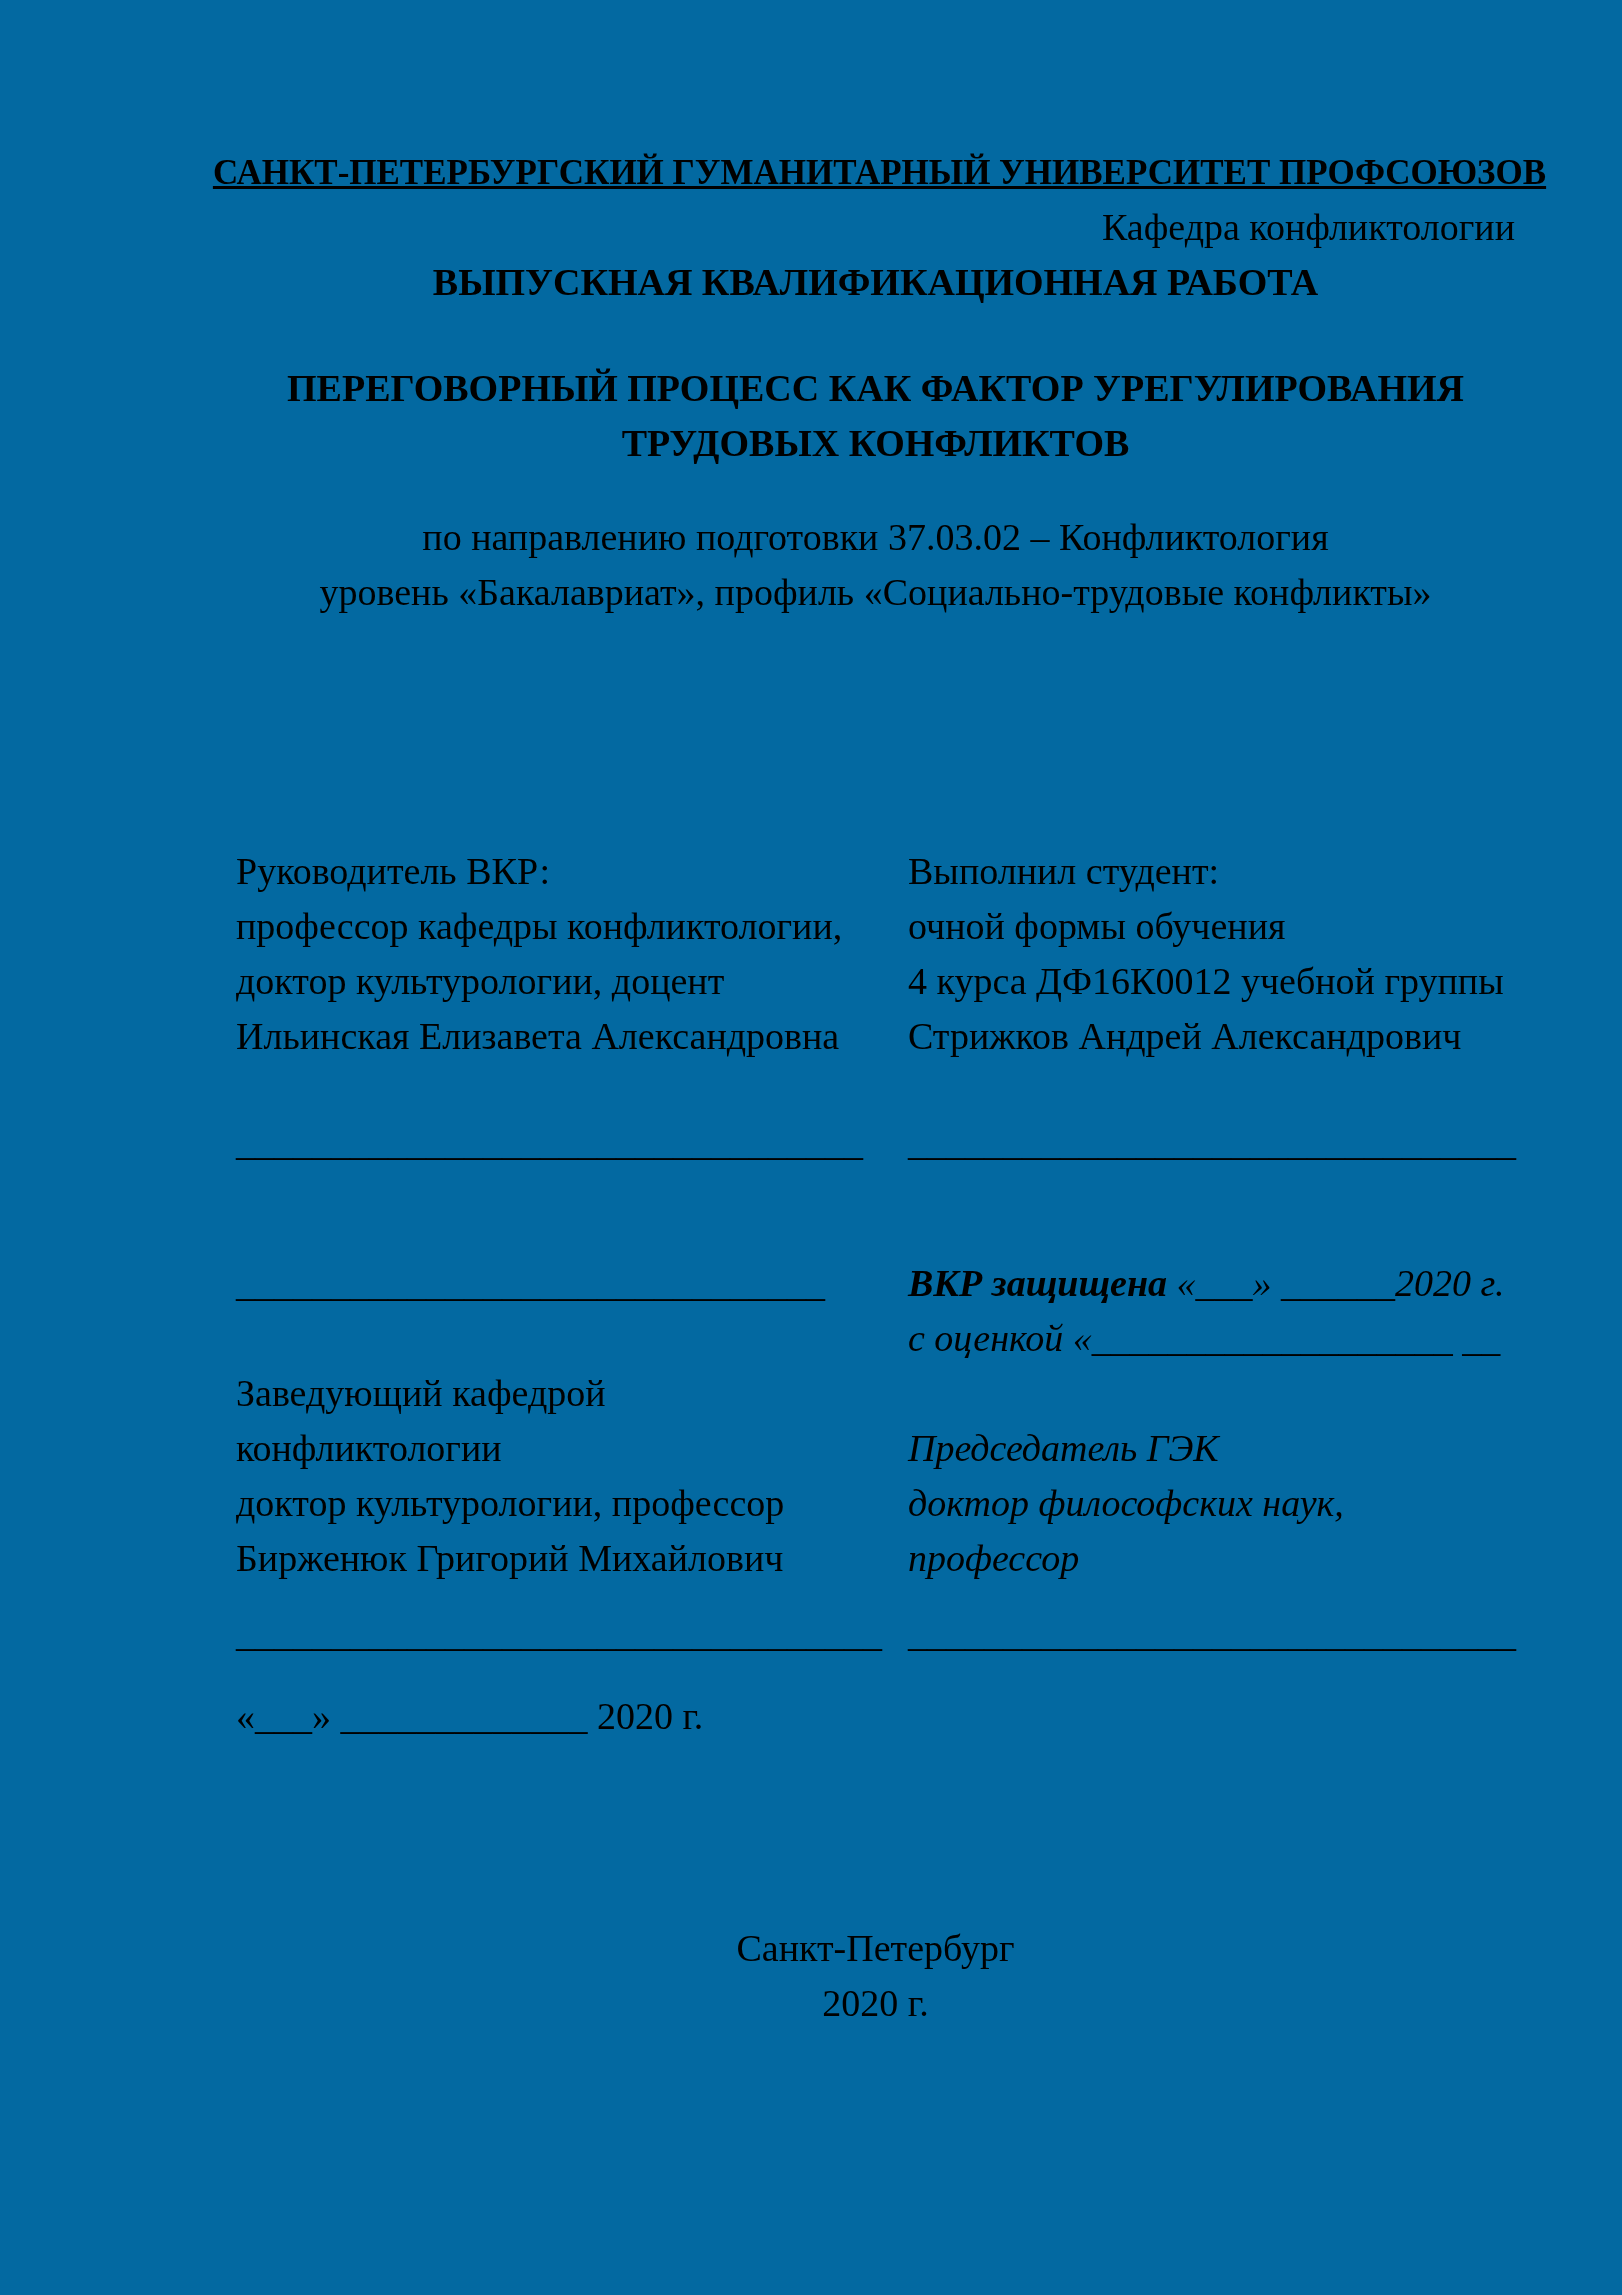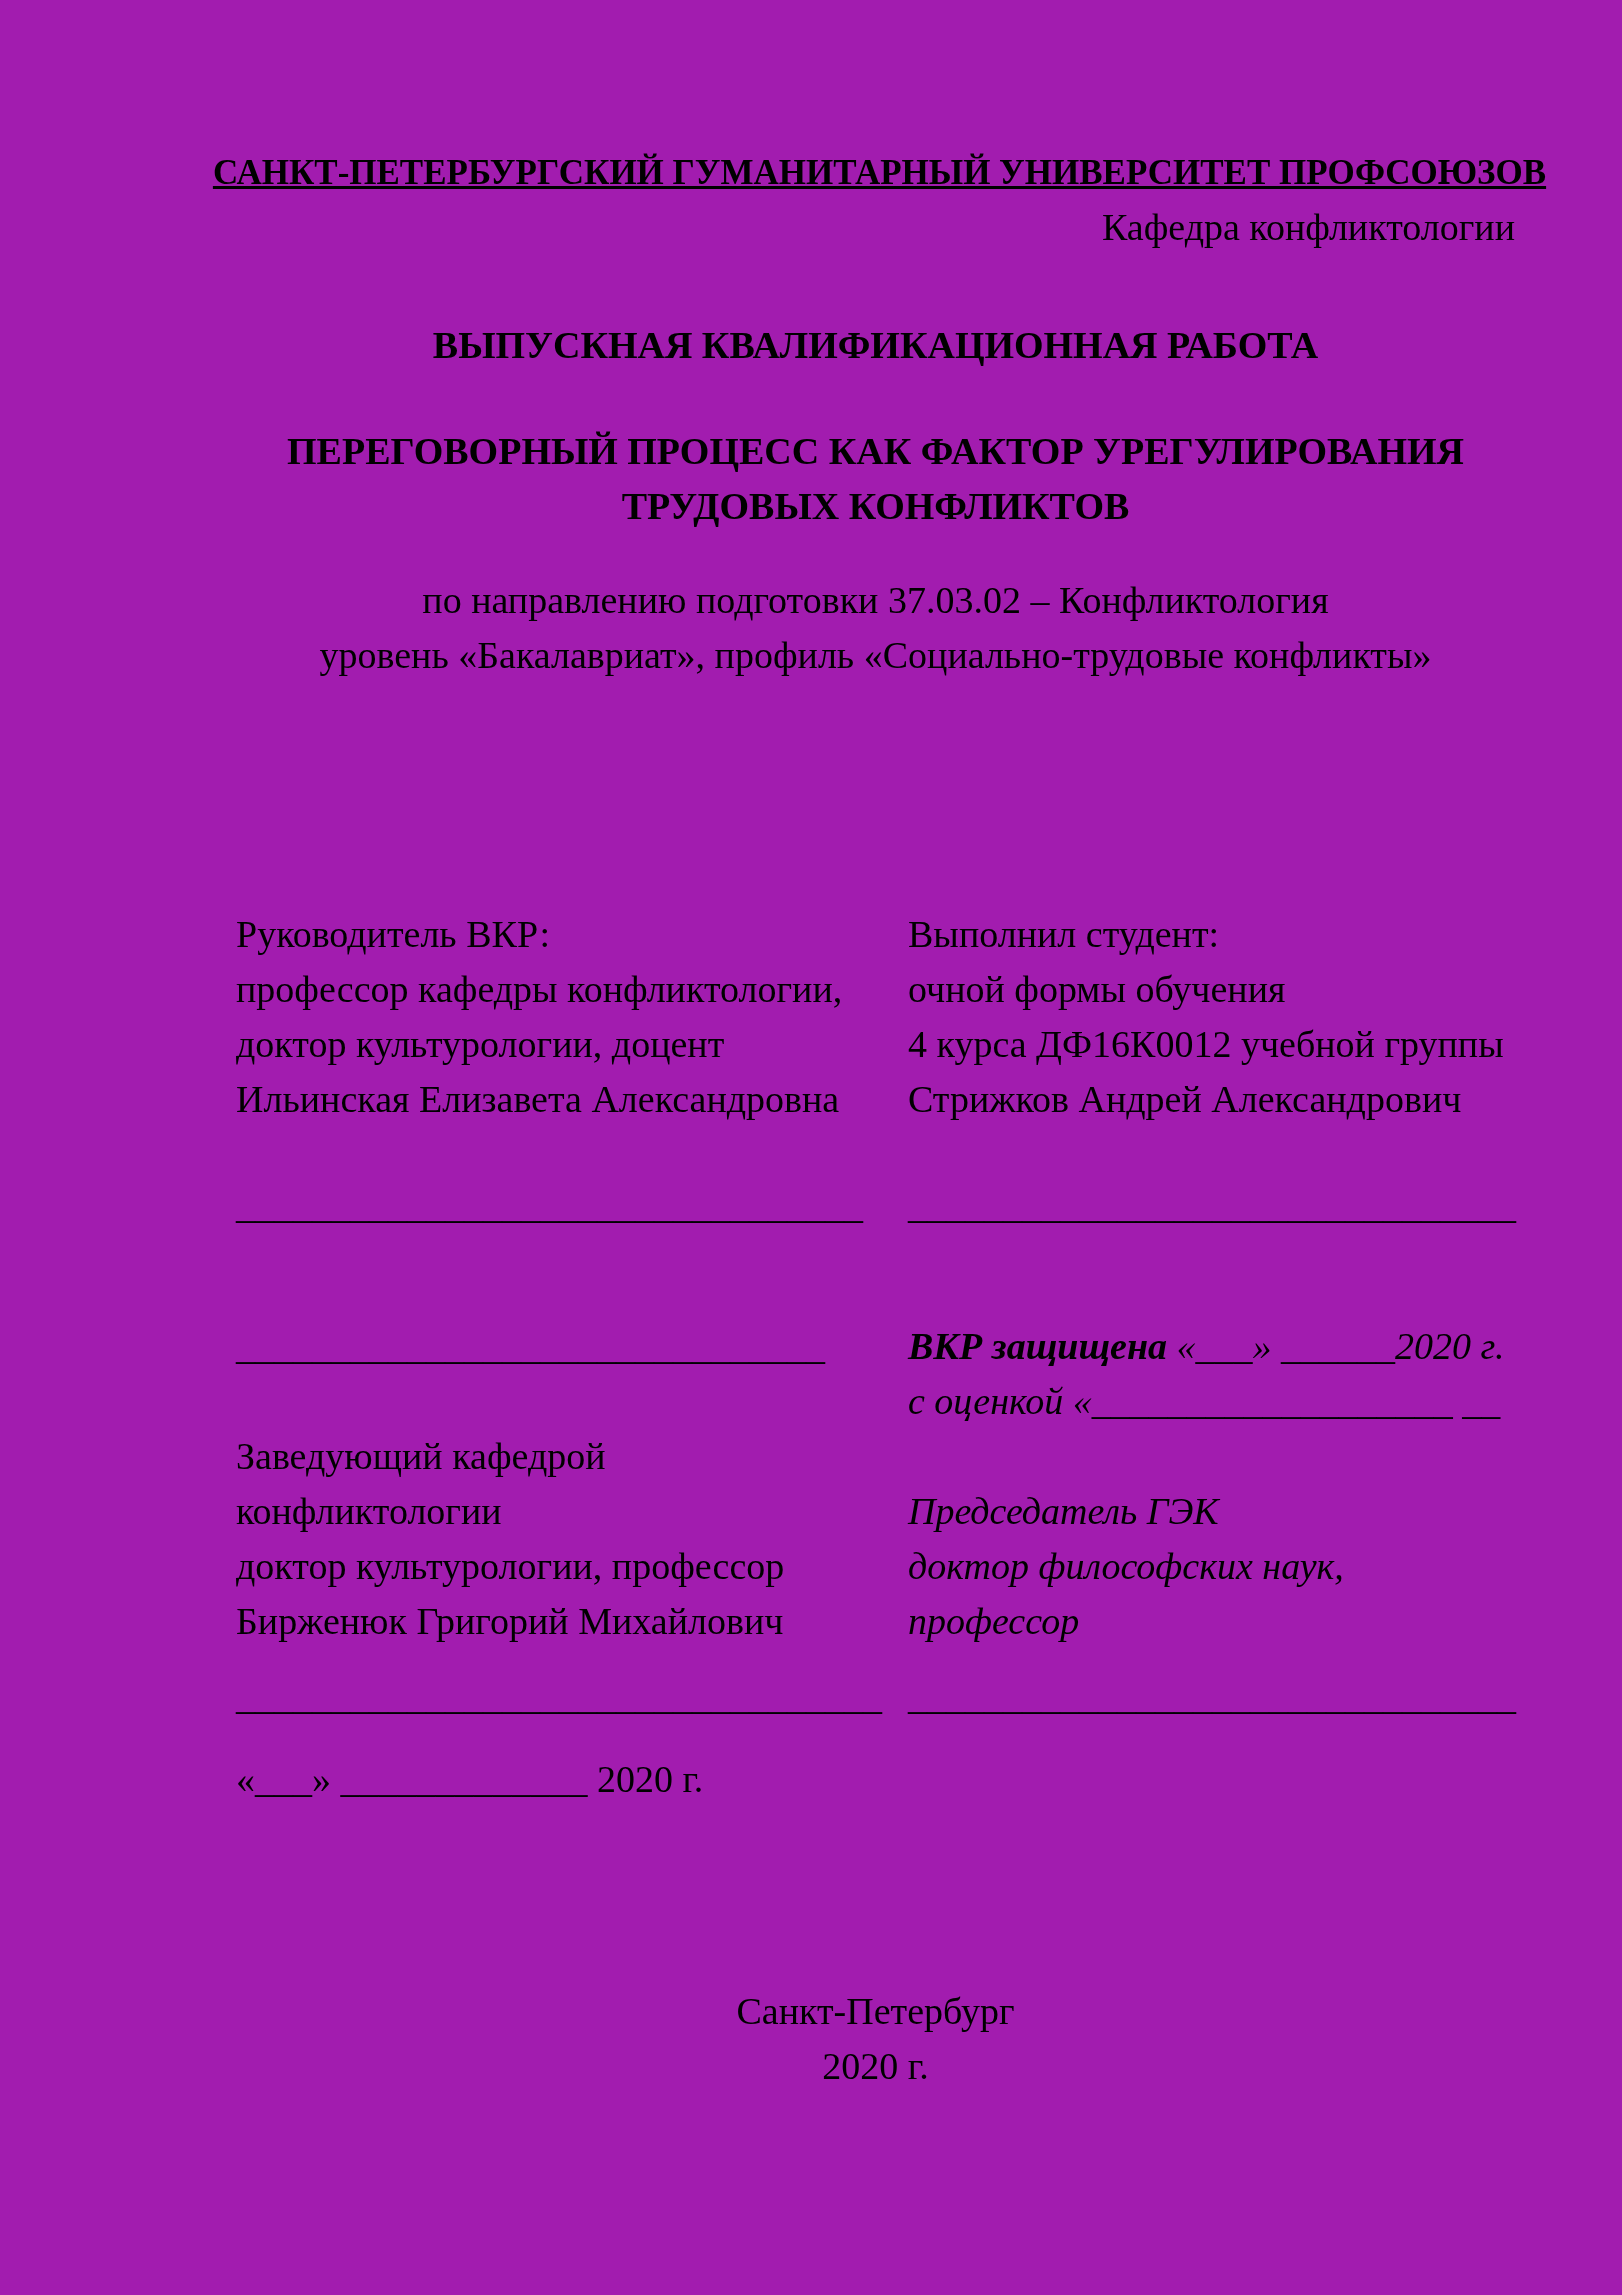--- a/index.html
+++ b/index.html
@@ -2,40 +2,40 @@
 <html style="font-size:12.6px"><head>
 <meta charset="utf-8">
 <style>
   html, body { margin: 0; padding: 0; }
   body { background: #ffffff; }
   .page {
     position: relative;
     width: 1623px;
     height: 2295px;
     box-sizing: border-box;
-    background: #a21caf;
+    background: #0369a1;
     color: #000000;
     font-family: "Liberation Serif", "DejaVu Serif", serif;
     font-size: 38px;
     line-height: 55px;
     padding: 145px 108px 0 236px;
     overflow: hidden;
   }
   .center { text-align: center; }
   .right  { text-align: right; }
   .bold   { font-weight: bold; }
   .university {
     font-weight: bold;
     text-decoration: underline;
     text-align: center;
     font-size: 35px;
     white-space: nowrap;
     margin: 0 -47px 0 -39px;
   }
-  .work-type     { margin-top: 63px; }
+  .work-type     { }
   .title-block   { margin-top: 51px; }
   .program-block { margin-top: 39px; }
   .cols {
     display: grid;
     grid-template-columns: 620px 608px;
     column-gap: 52px;
   }
   .block1   { margin-top: 224px; }
   .sig-row1 { margin-top: 51px; }
   .block2   { margin-top: 86px; grid-auto-rows: 55px; }

